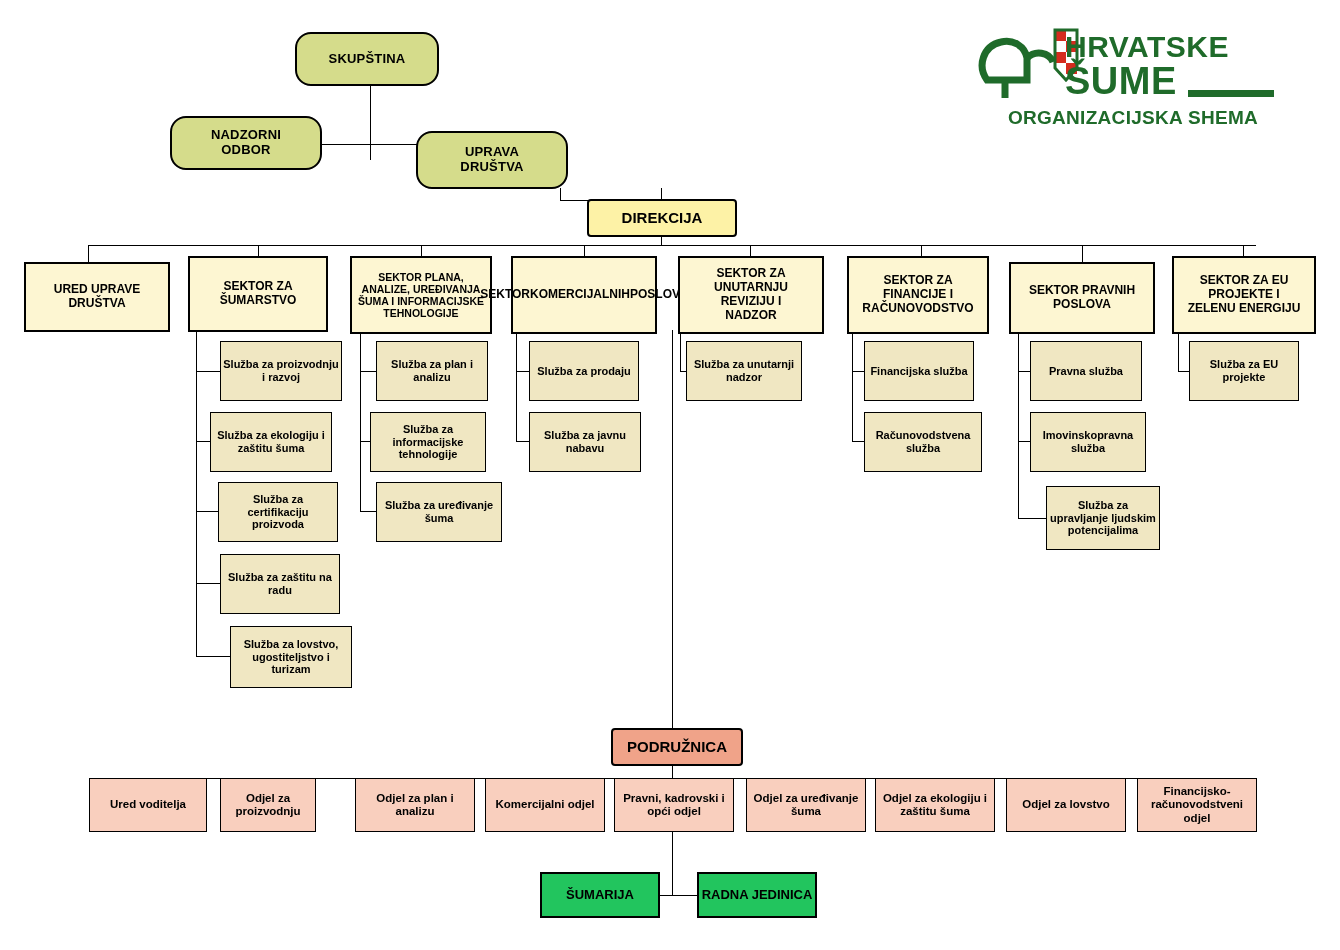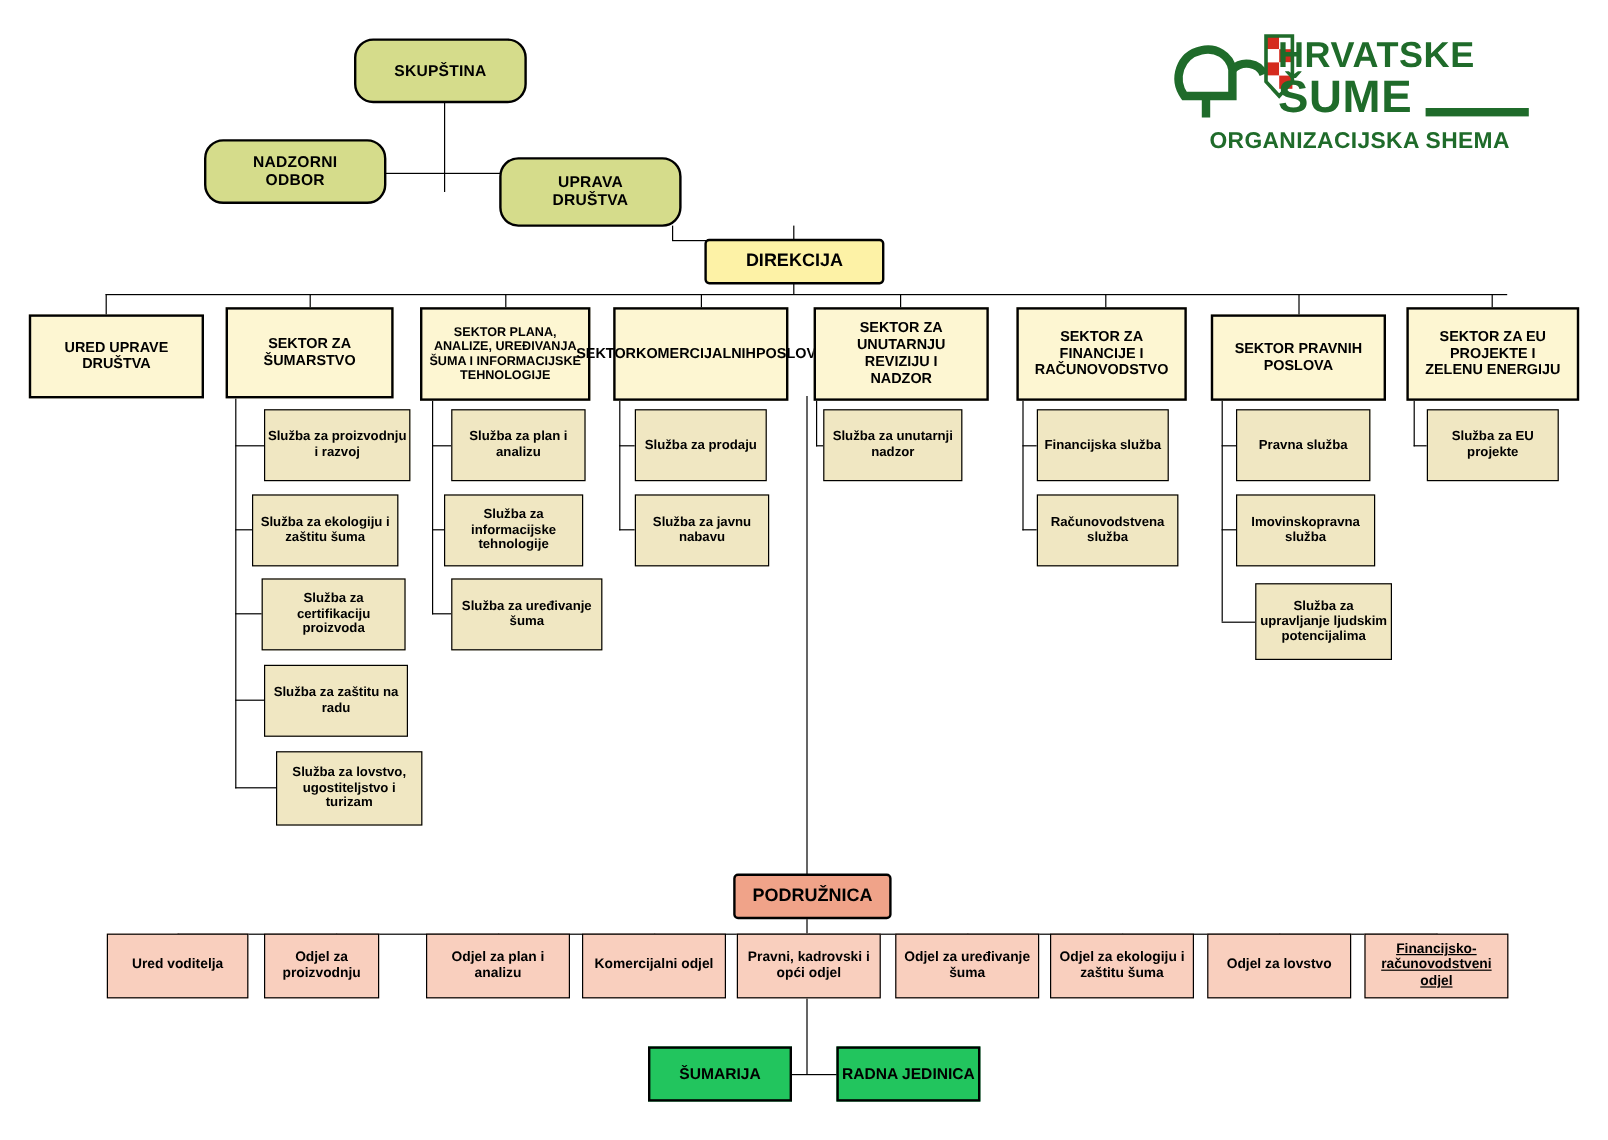--- a/index.html
+++ b/index.html
@@ -356,21 +356,21 @@
   </div>
   <div class="node n-odjel" style="left:746px; top:778px; width:120px; height:54px;">
     <span>Odjel za uređivanje šuma</span>
   </div>
   <div class="node n-odjel" style="left:875px; top:778px; width:120px; height:54px;">
     <span>Odjel za ekologiju i zaštitu šuma</span>
   </div>
   <div class="node n-odjel" style="left:1006px; top:778px; width:120px; height:54px;">
     <span>Odjel za lovstvo</span>
   </div>
-  <div class="node n-odjel" style="left:1137px; top:778px; width:120px; height:54px;text-decoration:underline;">
+  <div class="node n-odjel" style="left:1137px; top:778px; width:120px; height:54px;">
     <span>Financijsko-računovodstveni odjel</span>
   </div>
 
   <div class="node n-purple" style="left:540px; top:872px; width:120px; height:46px;">
     <span>ŠUMARIJA</span>
   </div>
   <div class="node n-purple" style="left:697px; top:872px; width:120px; height:46px;">
     <span>RADNA JEDINICA</span>
   </div>
 

